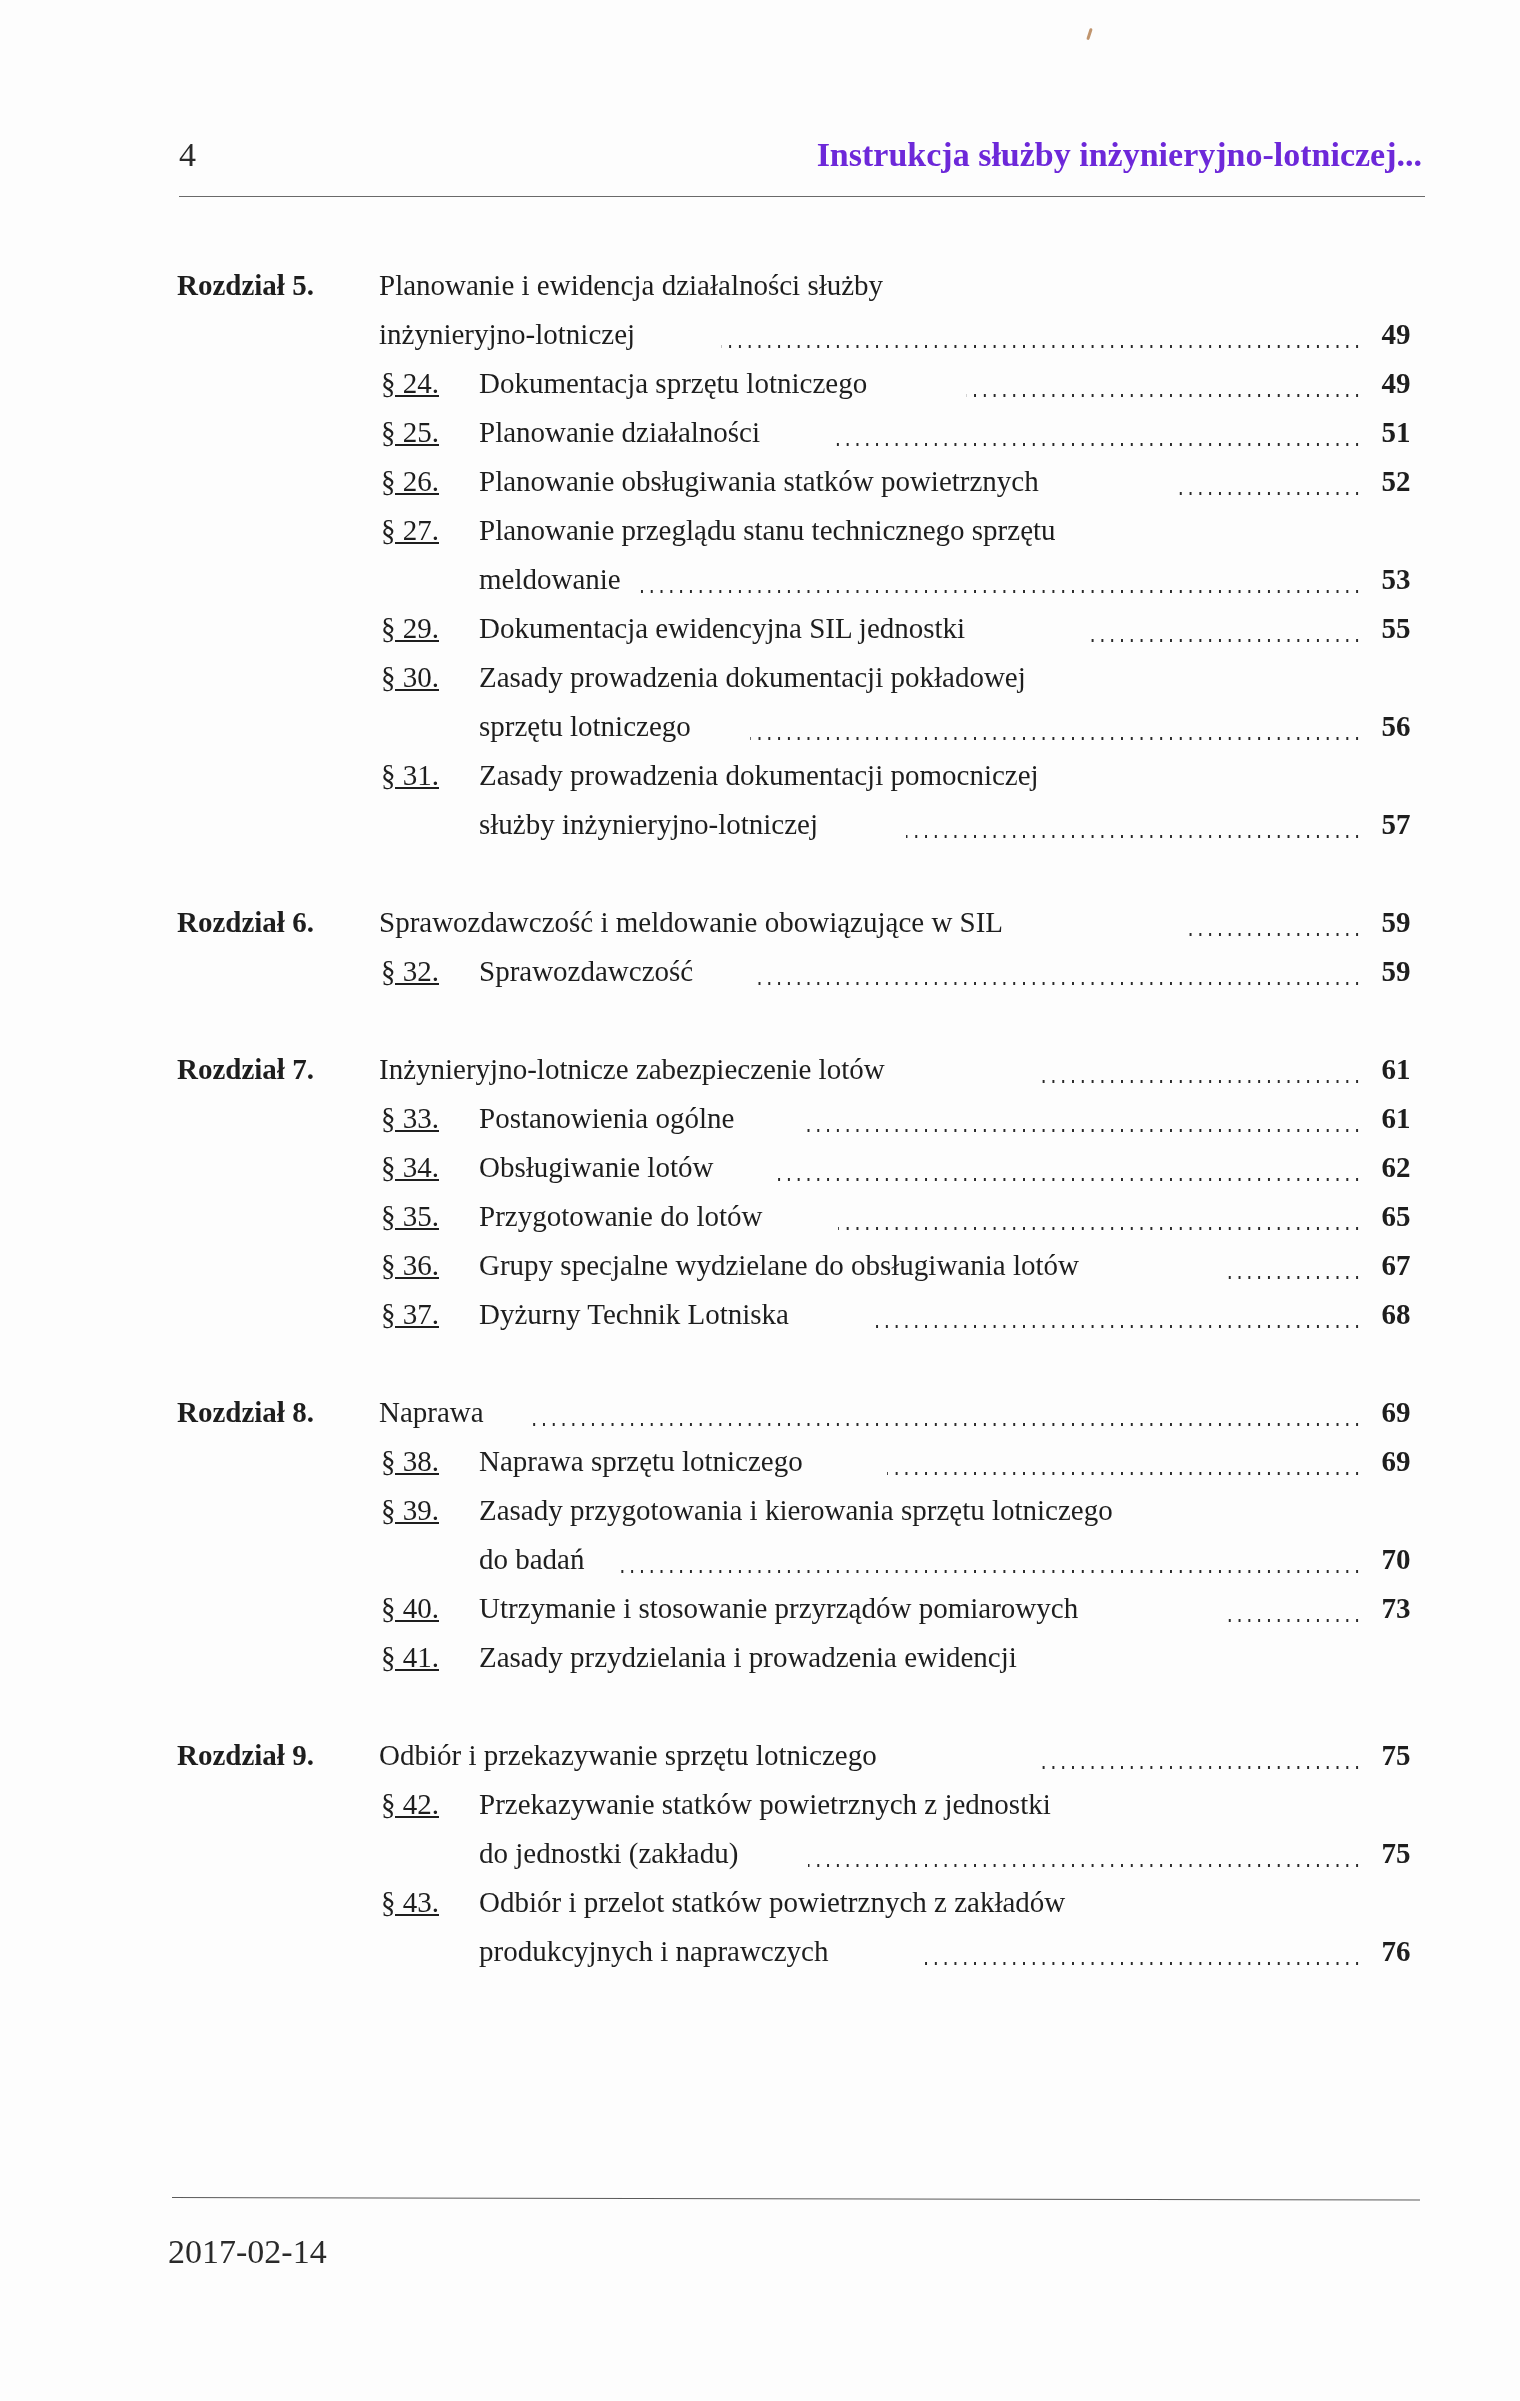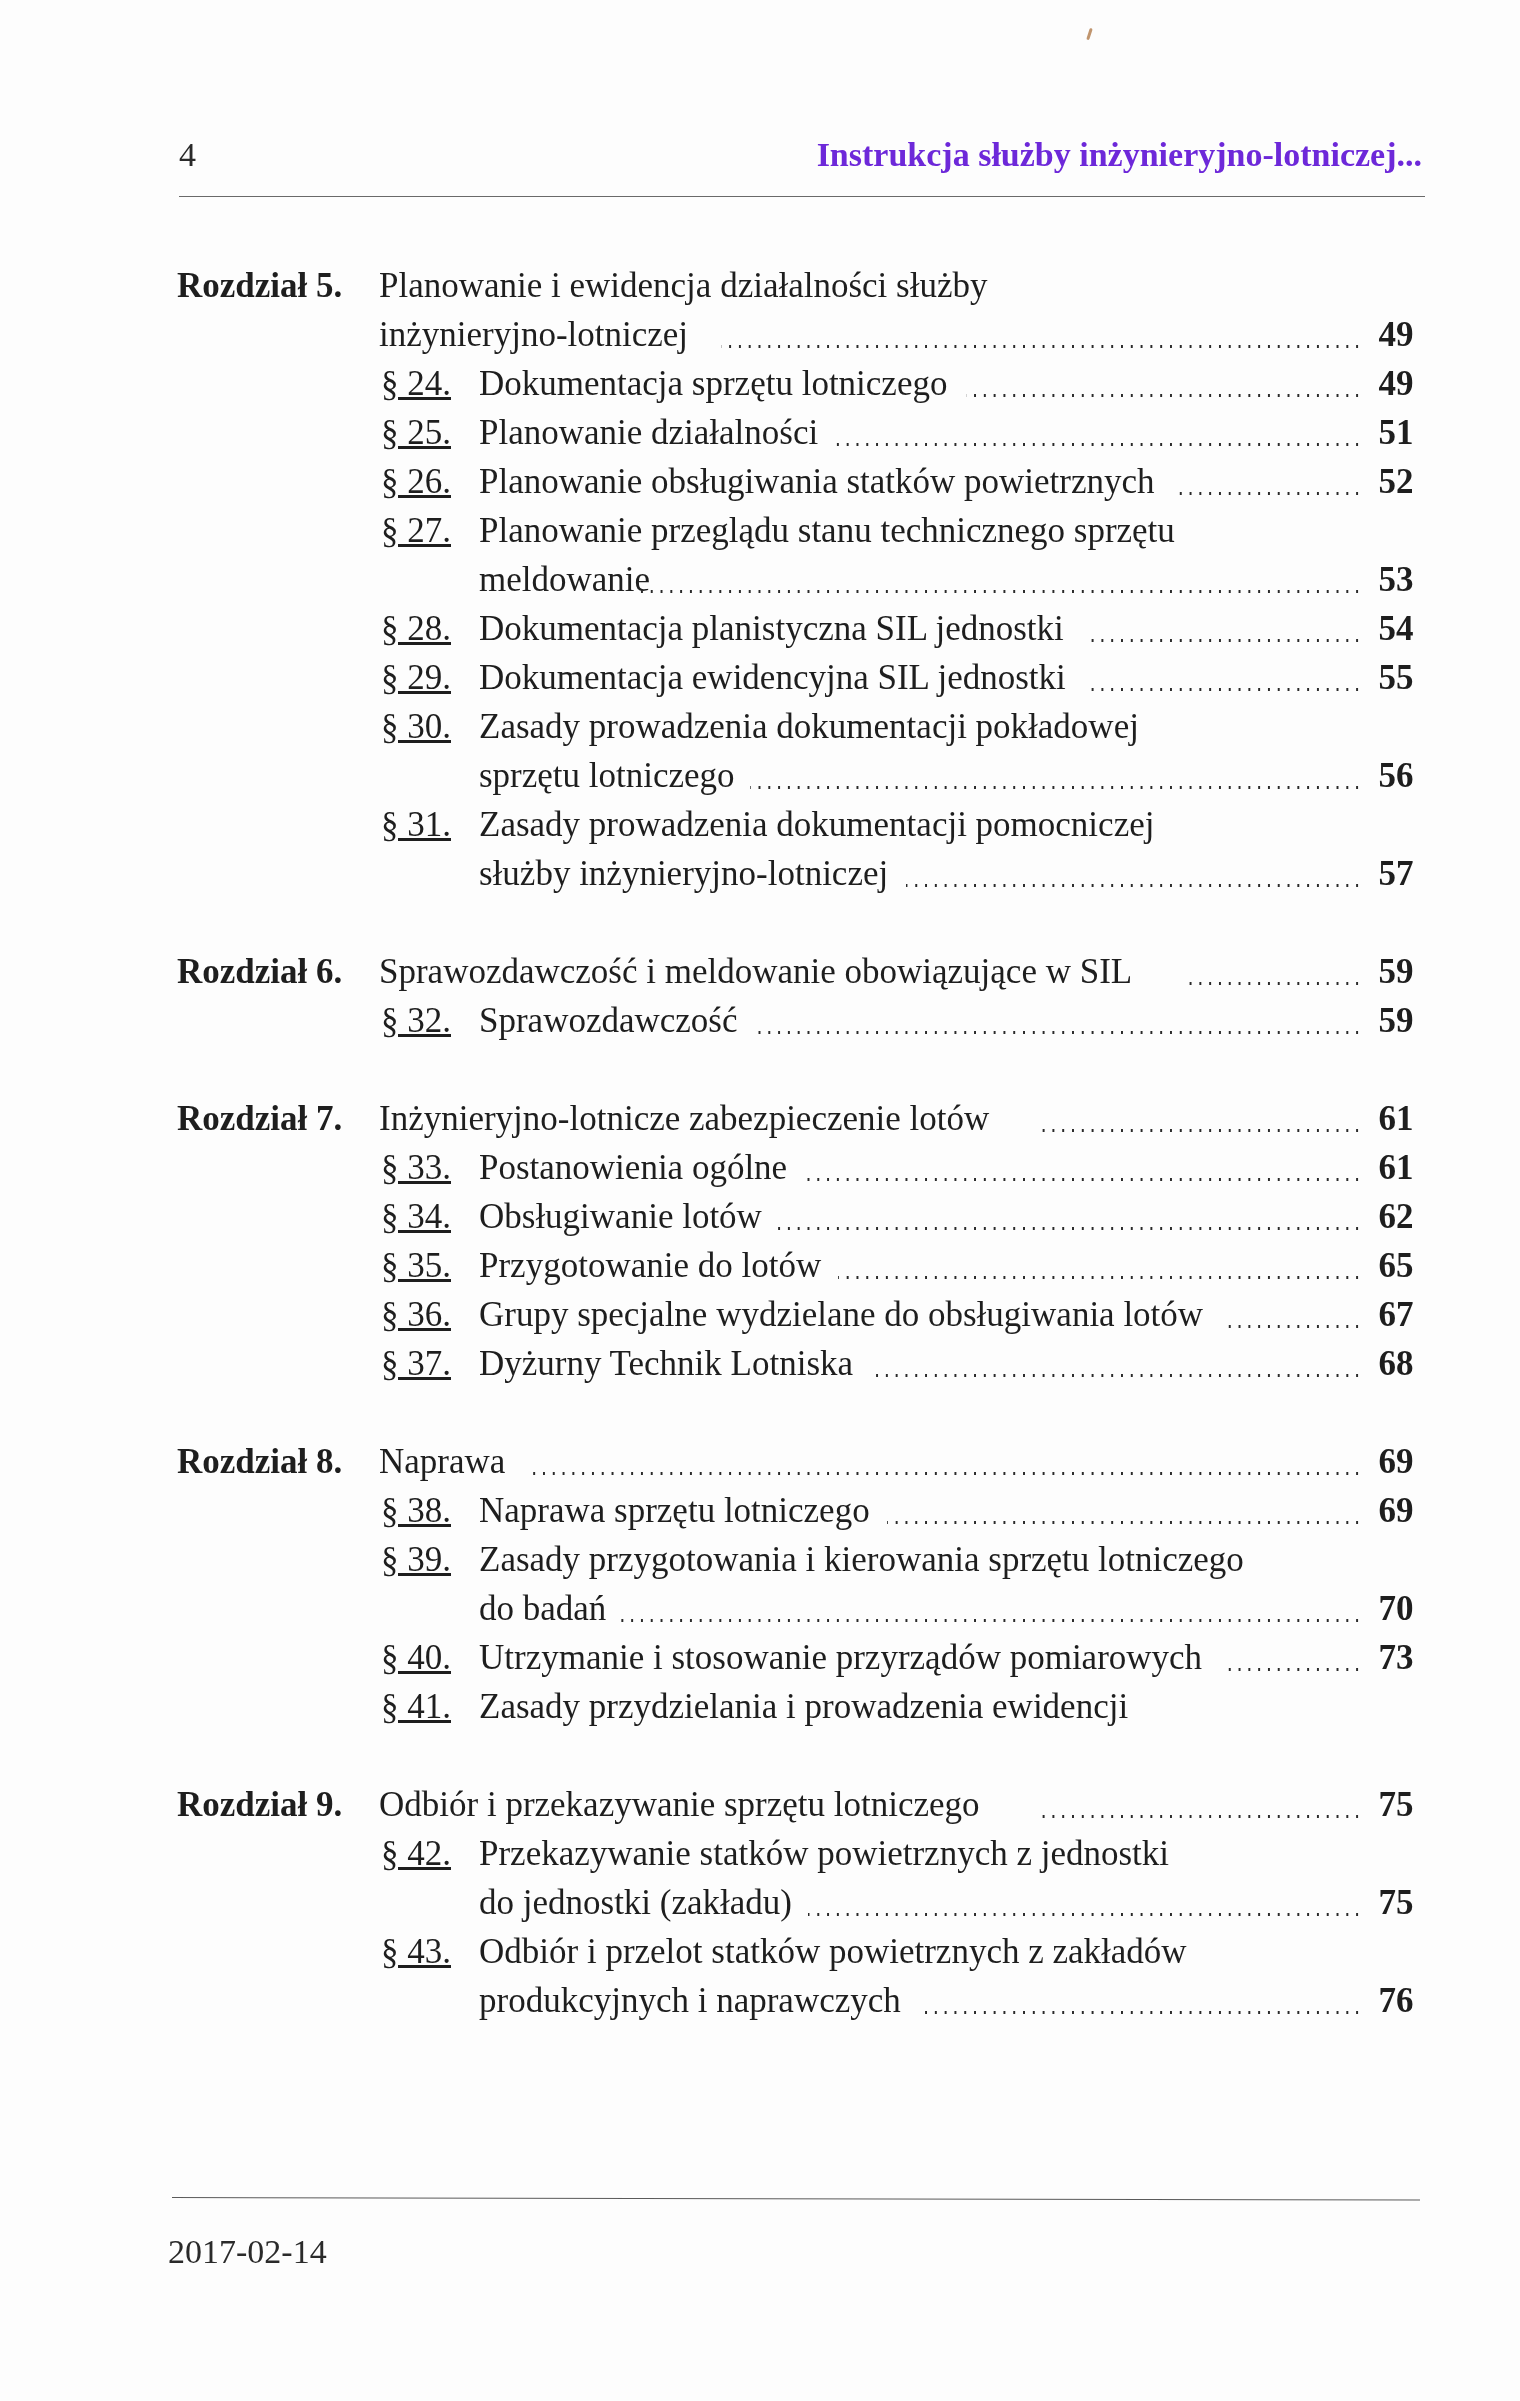--- a/index.html
+++ b/index.html
@@ -11,21 +11,21 @@
   }
   .speck { position: absolute; left: 1088px; top: 28px; width: 2.5px; height: 12px;
     background: #b07a4a; transform: rotate(18deg); border-radius: 1.7px; opacity: .8; }
 
   .running-head { position: absolute; left: 0; top: 0; width: 1521px; }
   .page-num { position: absolute; left: 179px; top: 135px; font-size: 34px; line-height: 39px; color: #2a2a2a; }
   .head-title { position: absolute; right: 99px; top: 135px; font-size: 34px; line-height: 39px; color: #6d28d9; white-space: nowrap; font-weight: bold; }
   .rule-top { position: absolute; left: 179px; top: 196px; width: 1246px; height: 0; border-top: 1.7px solid #6a6a6a; }
 
   .toc { position: absolute; left: 0; top: 261px; width: 1521px; }
-  .line { position: relative; height: 49px; line-height: 49px; font-size: 35px; white-space: nowrap; }
+  .line { position: relative; height: 49px; line-height: 49px; font-size: 29px; white-space: nowrap; }
   .gap { height: 49px; }
   .ch-label { position: absolute; left: 177px; font-weight: bold; }
   .ch-title, .ch-cont { position: absolute; left: 379px; font-weight: normal; }
   .sec-num { position: absolute; left: 381px; text-decoration: underline; }
   .sec-title, .sec-cont { position: absolute; left: 479px; }
   .dots {
     position: absolute; right: 159px; height: 49px; top: 0;
     background-image: radial-gradient(circle, #2a2a2a 1.1px, transparent 1.4px);
     background-size: 9.8px 6.8px;
     background-repeat: repeat-x;
@@ -79,26 +79,20 @@
       <div class="line">
         <span class="sec-num">§ 27.</span>
         <span class="sec-title">Planowanie przeglądu stanu technicznego sprzętu</span>
       </div>
       <div class="line">
         <span class="sec-cont">meldowanie</span>
         <div class="dots" style="width: 723px;"></div>
         <span class="pg">53</span>
       </div>
       <div class="line">
-        <span class="sec-num">§ 28.</span>
-        <span class="sec-title">Dokumentacja planistyczna SIL jednostki</span>
-        <div class="dots" style="width: 278px;"></div>
-        <span class="pg">54</span>
-      </div>
-      <div class="line">
         <span class="sec-num">§ 29.</span>
         <span class="sec-title">Dokumentacja ewidencyjna SIL jednostki</span>
         <div class="dots" style="width: 276px;"></div>
         <span class="pg">55</span>
       </div>
       <div class="line">
         <span class="sec-num">§ 30.</span>
         <span class="sec-title">Zasady prowadzenia dokumentacji pokładowej</span>
       </div>
       <div class="line">

